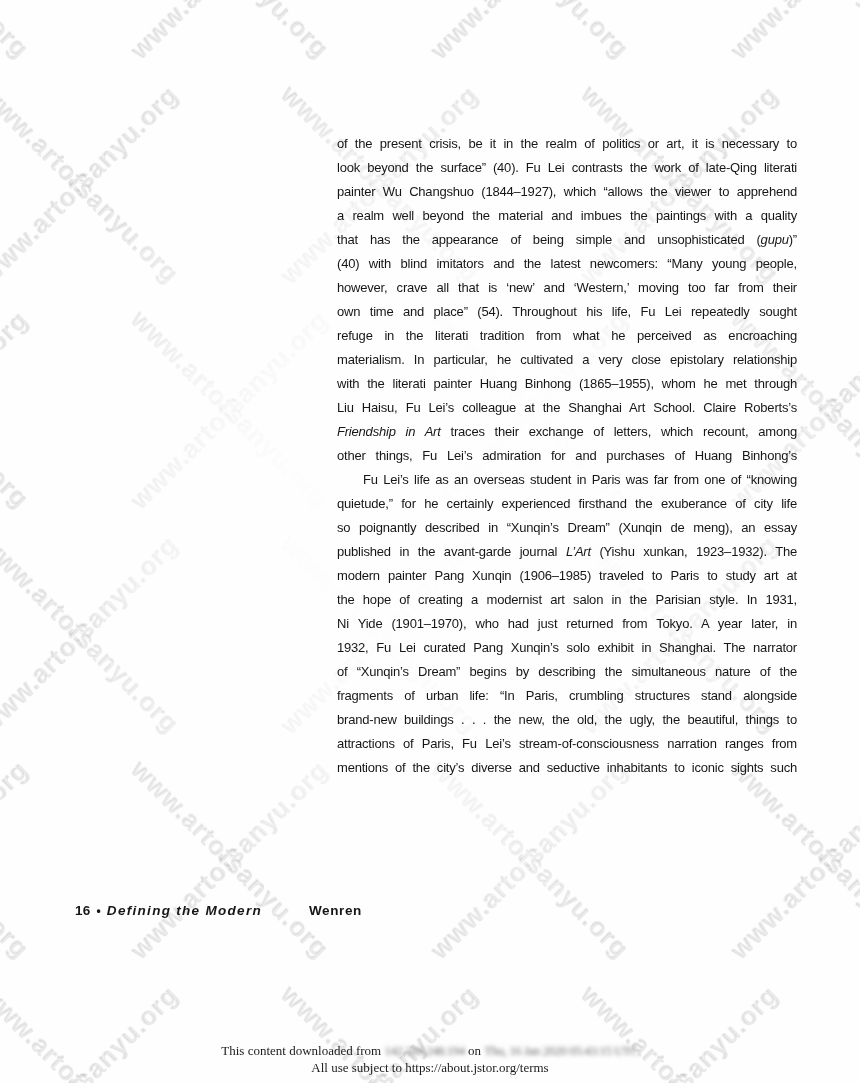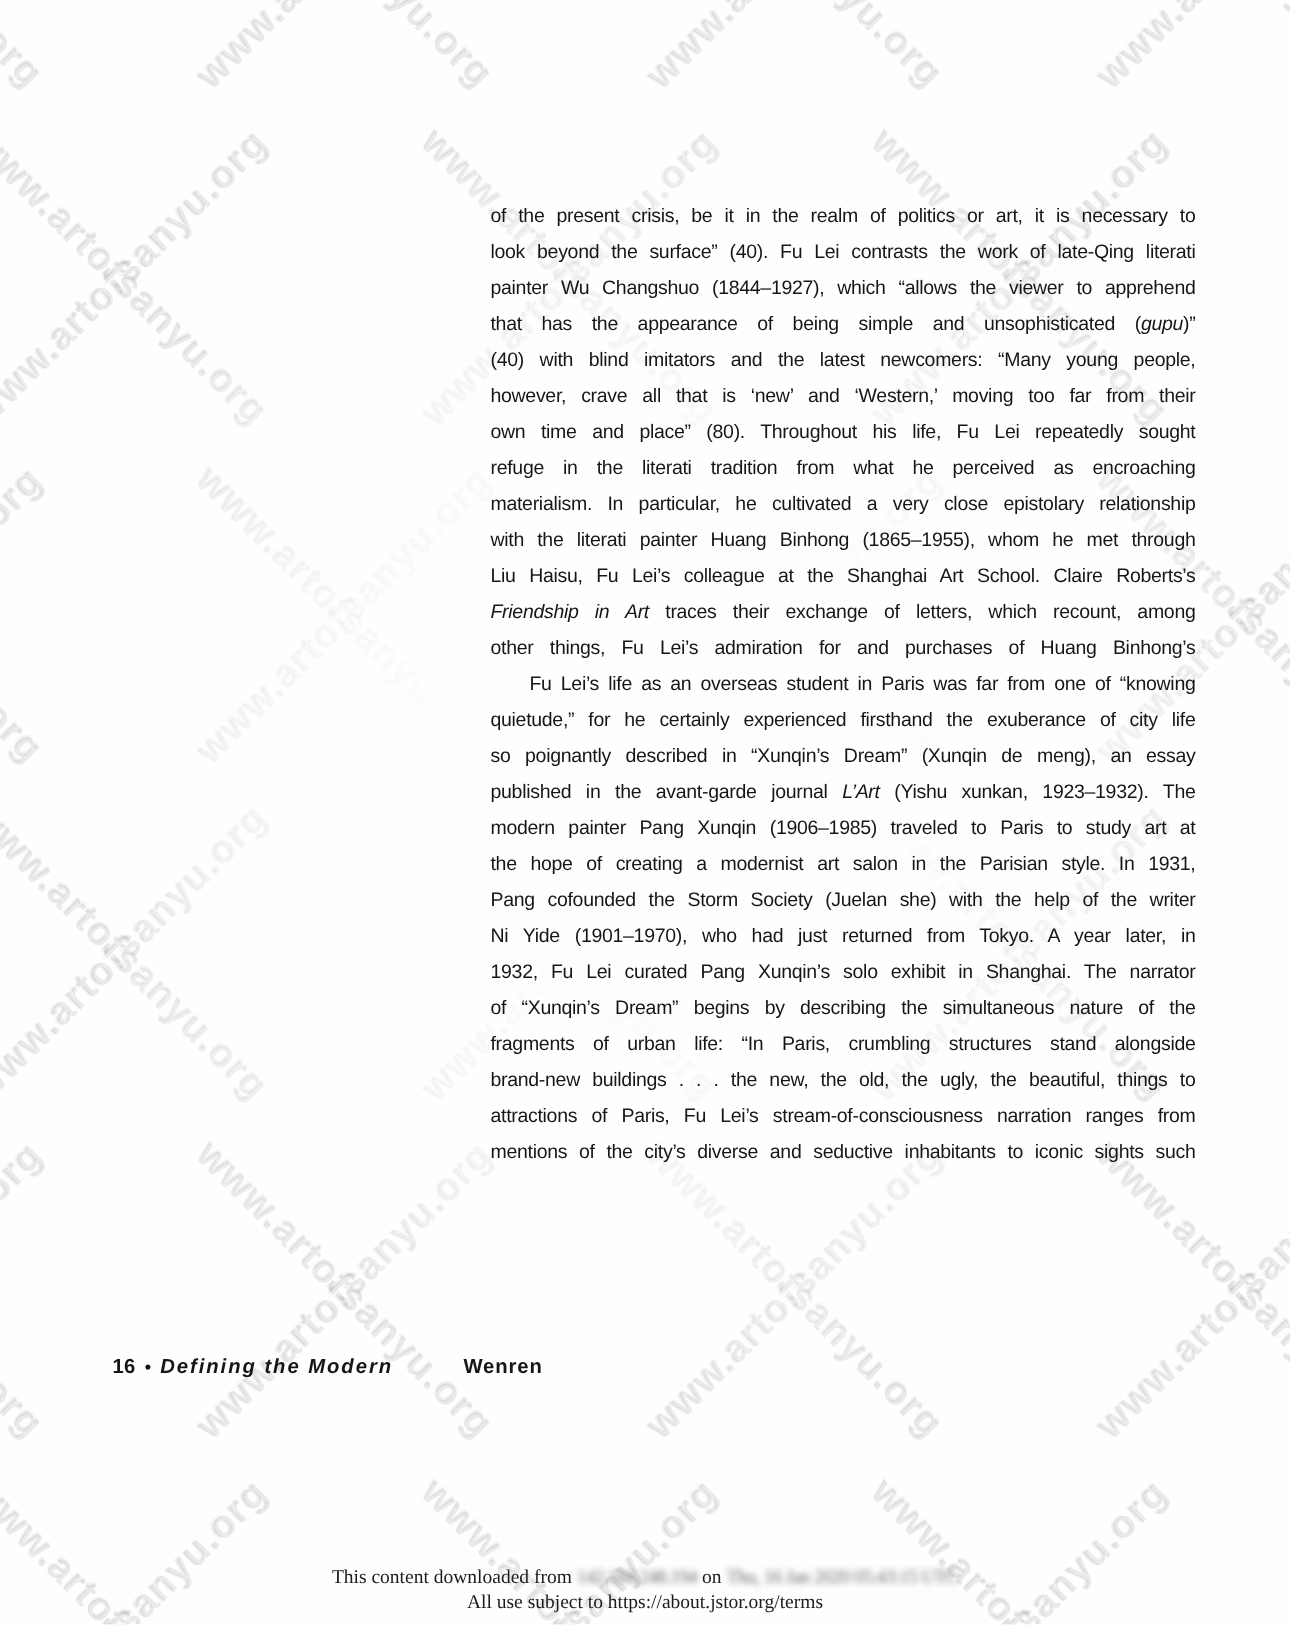--- a/index.html
+++ b/index.html
@@ -37,21 +37,21 @@
   .body-text {
     position: absolute;
     left: 327px;
     top: 132px;
     width: 470px;
     font-size: 13px;
     line-height: 24px;
     letter-spacing: -0.2px;
     color: #161616;
   }
-  .line { text-align: justify; text-align-last: justify; }
+  .line { text-align: justify; text-align-last: justify; margin-left: 10px; }
   .line.left-last { text-align-last: left; }
   .paragraph.indent .line:first-child { text-indent: 26px; }
   .body-text em { font-style: italic; }
 
   
   .running-footer {
     position: absolute;
     left: 75px;
     top: 903px;
     font-size: 13.5px;
@@ -131,39 +131,39 @@
     </div>
   <div class="wm-fade"></div>
 
   <div class="content">
 
     <div class="body-text">
         <div class="paragraph">
           <div class="line"><span>of the present crisis, be it in the realm of politics or art, it is necessary to</span></div>
           <div class="line"><span>look beyond the surface” (40). Fu Lei contrasts the work of late-Qing literati</span></div>
           <div class="line"><span>painter Wu Changshuo (1844–1927), which “allows the viewer to apprehend</span></div>
+          <div class="line"><span>a realm well beyond the material and imbues the paintings with a quality</span></div>
           <div class="line"><span>that has the appearance of being simple and unsophisticated (</span><em>gupu</em><span>)”</span></div>
           <div class="line"><span>(40) with blind imitators and the latest newcomers: “Many young people,</span></div>
           <div class="line"><span>however, crave all that is ‘new’ and ‘Western,’ moving too far from their</span></div>
-          <div class="line"><span>own time and place” (80). Throughout his life, Fu Lei repeatedly sought</span></div>
+          <div class="line"><span>own time and place” (54). Throughout his life, Fu Lei repeatedly sought</span></div>
           <div class="line"><span>refuge in the literati tradition from what he perceived as encroaching</span></div>
           <div class="line"><span>materialism. In particular, he cultivated a very close epistolary relationship</span></div>
           <div class="line"><span>with the literati painter Huang Binhong (1865–1955), whom he met through</span></div>
           <div class="line"><span>Liu Haisu, Fu Lei’s colleague at the Shanghai Art School. Claire Roberts’s</span></div>
           <div class="line"><em>Friendship in Art</em><span> traces their exchange of letters, which recount, among</span></div>
           <div class="line"><span>other things, Fu Lei’s admiration for and purchases of Huang Binhong’s</span></div>
         </div>
         <div class="paragraph indent">
           <div class="line"><span>Fu Lei’s life as an overseas student in Paris was far from one of “knowing</span></div>
           <div class="line"><span>quietude,” for he certainly experienced firsthand the exuberance of city life</span></div>
           <div class="line"><span>so poignantly described in “Xunqin’s Dream” (Xunqin de meng), an essay</span></div>
           <div class="line"><span>published in the avant-garde journal </span><em>L’Art</em><span> (Yishu xunkan, 1923–1932). The</span></div>
           <div class="line"><span>modern painter Pang Xunqin (1906–1985) traveled to Paris to study art at</span></div>
           <div class="line"><span>the hope of creating a modernist art salon in the Parisian style. In 1931,</span></div>
-          <div class="line"><span>Pang cofounded the Storm Society (Juelan she) with the help of the writer</span></div>
           <div class="line"><span>Ni Yide (1901–1970), who had just returned from Tokyo. A year later, in</span></div>
           <div class="line"><span>1932, Fu Lei curated Pang Xunqin’s solo exhibit in Shanghai. The narrator</span></div>
           <div class="line"><span>of “Xunqin’s Dream” begins by describing the simultaneous nature of the</span></div>
           <div class="line"><span>fragments of urban life: “In Paris, crumbling structures stand alongside</span></div>
           <div class="line"><span>brand-new buildings . . . the new, the old, the ugly, the beautiful, things to</span></div>
           <div class="line"><span>attractions of Paris, Fu Lei’s stream-of-consciousness narration ranges from</span></div>
           <div class="line"><span>mentions of the city’s diverse and seductive inhabitants to iconic sights such</span></div>
         </div>
       </div>
 

